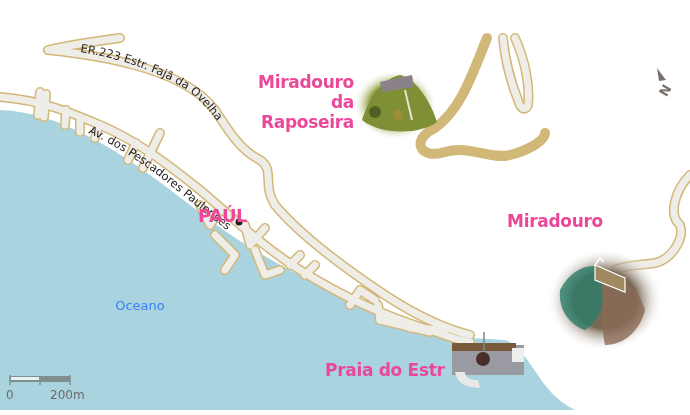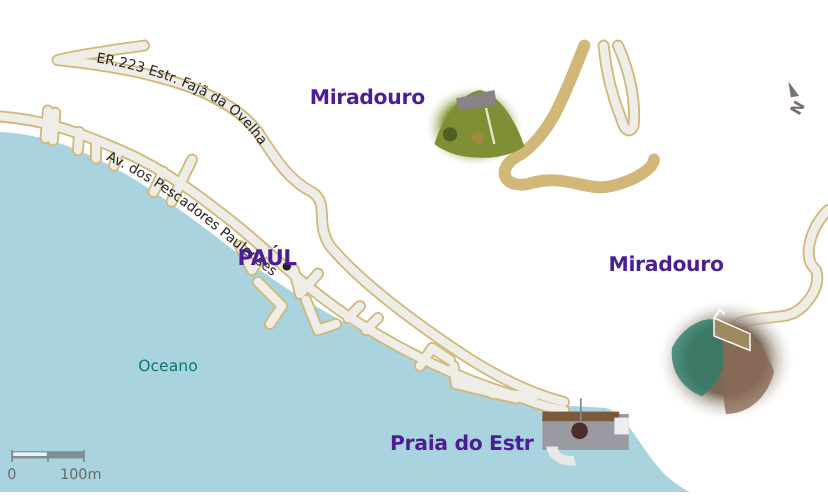--- a/index.html
+++ b/index.html
@@ -1,21 +1,21 @@
 <!DOCTYPE html>
 <html><head>
   <meta charset="utf-8">
   <style>
     html, body { margin: 0; padding: 0; background: #ffffff; }
     body { width: 690px; height: 415px; overflow: hidden; position: relative; font-family: "DejaVu Sans", sans-serif; }
     #map { position: absolute; left: 0; top: 0; width: 690px; height: 415px; }
-    .label { position: absolute; color: #4c1d95; font-family: "DejaVu Sans", sans-serif; }
+    .label { position: absolute; color: #ec4899; font-family: "DejaVu Sans", sans-serif; }
     .place-label { font-size: 17px; font-weight: bold; line-height: 20px; letter-spacing: -0.3px; }
     .town-label { font-size: 18px; font-weight: bold; line-height: 18px; letter-spacing: -0.5px; margin-top: 28px; }
-    .ocean-label { color: #0f766e; font-size: 13px; line-height: 17px; text-align: center; }
+    .ocean-label { color: #3b82f6; font-size: 13px; line-height: 17px; text-align: center; }
     .scale-text { color: #6b6b6b; font-size: 12px; }
     .north-n { position: absolute; color: #7a706d; font-weight: bold; font-size: 13px; transform: rotate(-60deg); }
   </style>
 </head>
 <body>
 
 <svg id="map" viewBox="0 0 690 415" xmlns="http://www.w3.org/2000/svg">
   <defs>
     <radialGradient id="fadeRap" cx="50%" cy="50%" r="50%">
       <stop offset="60%" stop-color="#8a9a3a"></stop>
@@ -130,34 +130,35 @@
     <line x1="10" y1="375" x2="10" y2="385" stroke="#7f8f90" stroke-width="1.5"></line>
     <line x1="40" y1="380" x2="40" y2="385" stroke="#7f8f90" stroke-width="1.5"></line>
     <line x1="70" y1="375" x2="70" y2="385" stroke="#7f8f90" stroke-width="1.5"></line>
   </g>
 
   <path d="M657,68 L666,80 L659,81 Z" fill="#7a706d"></path>
 </svg>
 
 <div class="label place-label" style="left:258px; top:72px; text-align:right; width:96px;">
   <div>Miradouro</div>
+  <div>da Raposeira</div>
 </div>
 
 <div class="label place-label" style="left:488px; top:211px; text-align:right; width:115px;">
   <div>Miradouro</div>
 </div>
 
 <div class="label place-label" style="left:325px; top:360px;">
   <div>Praia do Estr</div>
 </div>
 
 <div class="label town-label" style="left:198px; top:179px;">
   <div>PAÚL</div>
 </div>
 
 <div class="label ocean-label" style="left:100px; top:297px; width:80px;">
   <div>Oceano</div>
 </div>
 
 <div class="label scale-text" style="left:6px; top:388px;">0</div>
-<div class="label scale-text" style="left:50px; top:388px;">100m</div>
+<div class="label scale-text" style="left:50px; top:388px;">200m</div>
 
 <div class="north-n" style="left:660px; top:83px;">N</div>
 
 </body></html>

